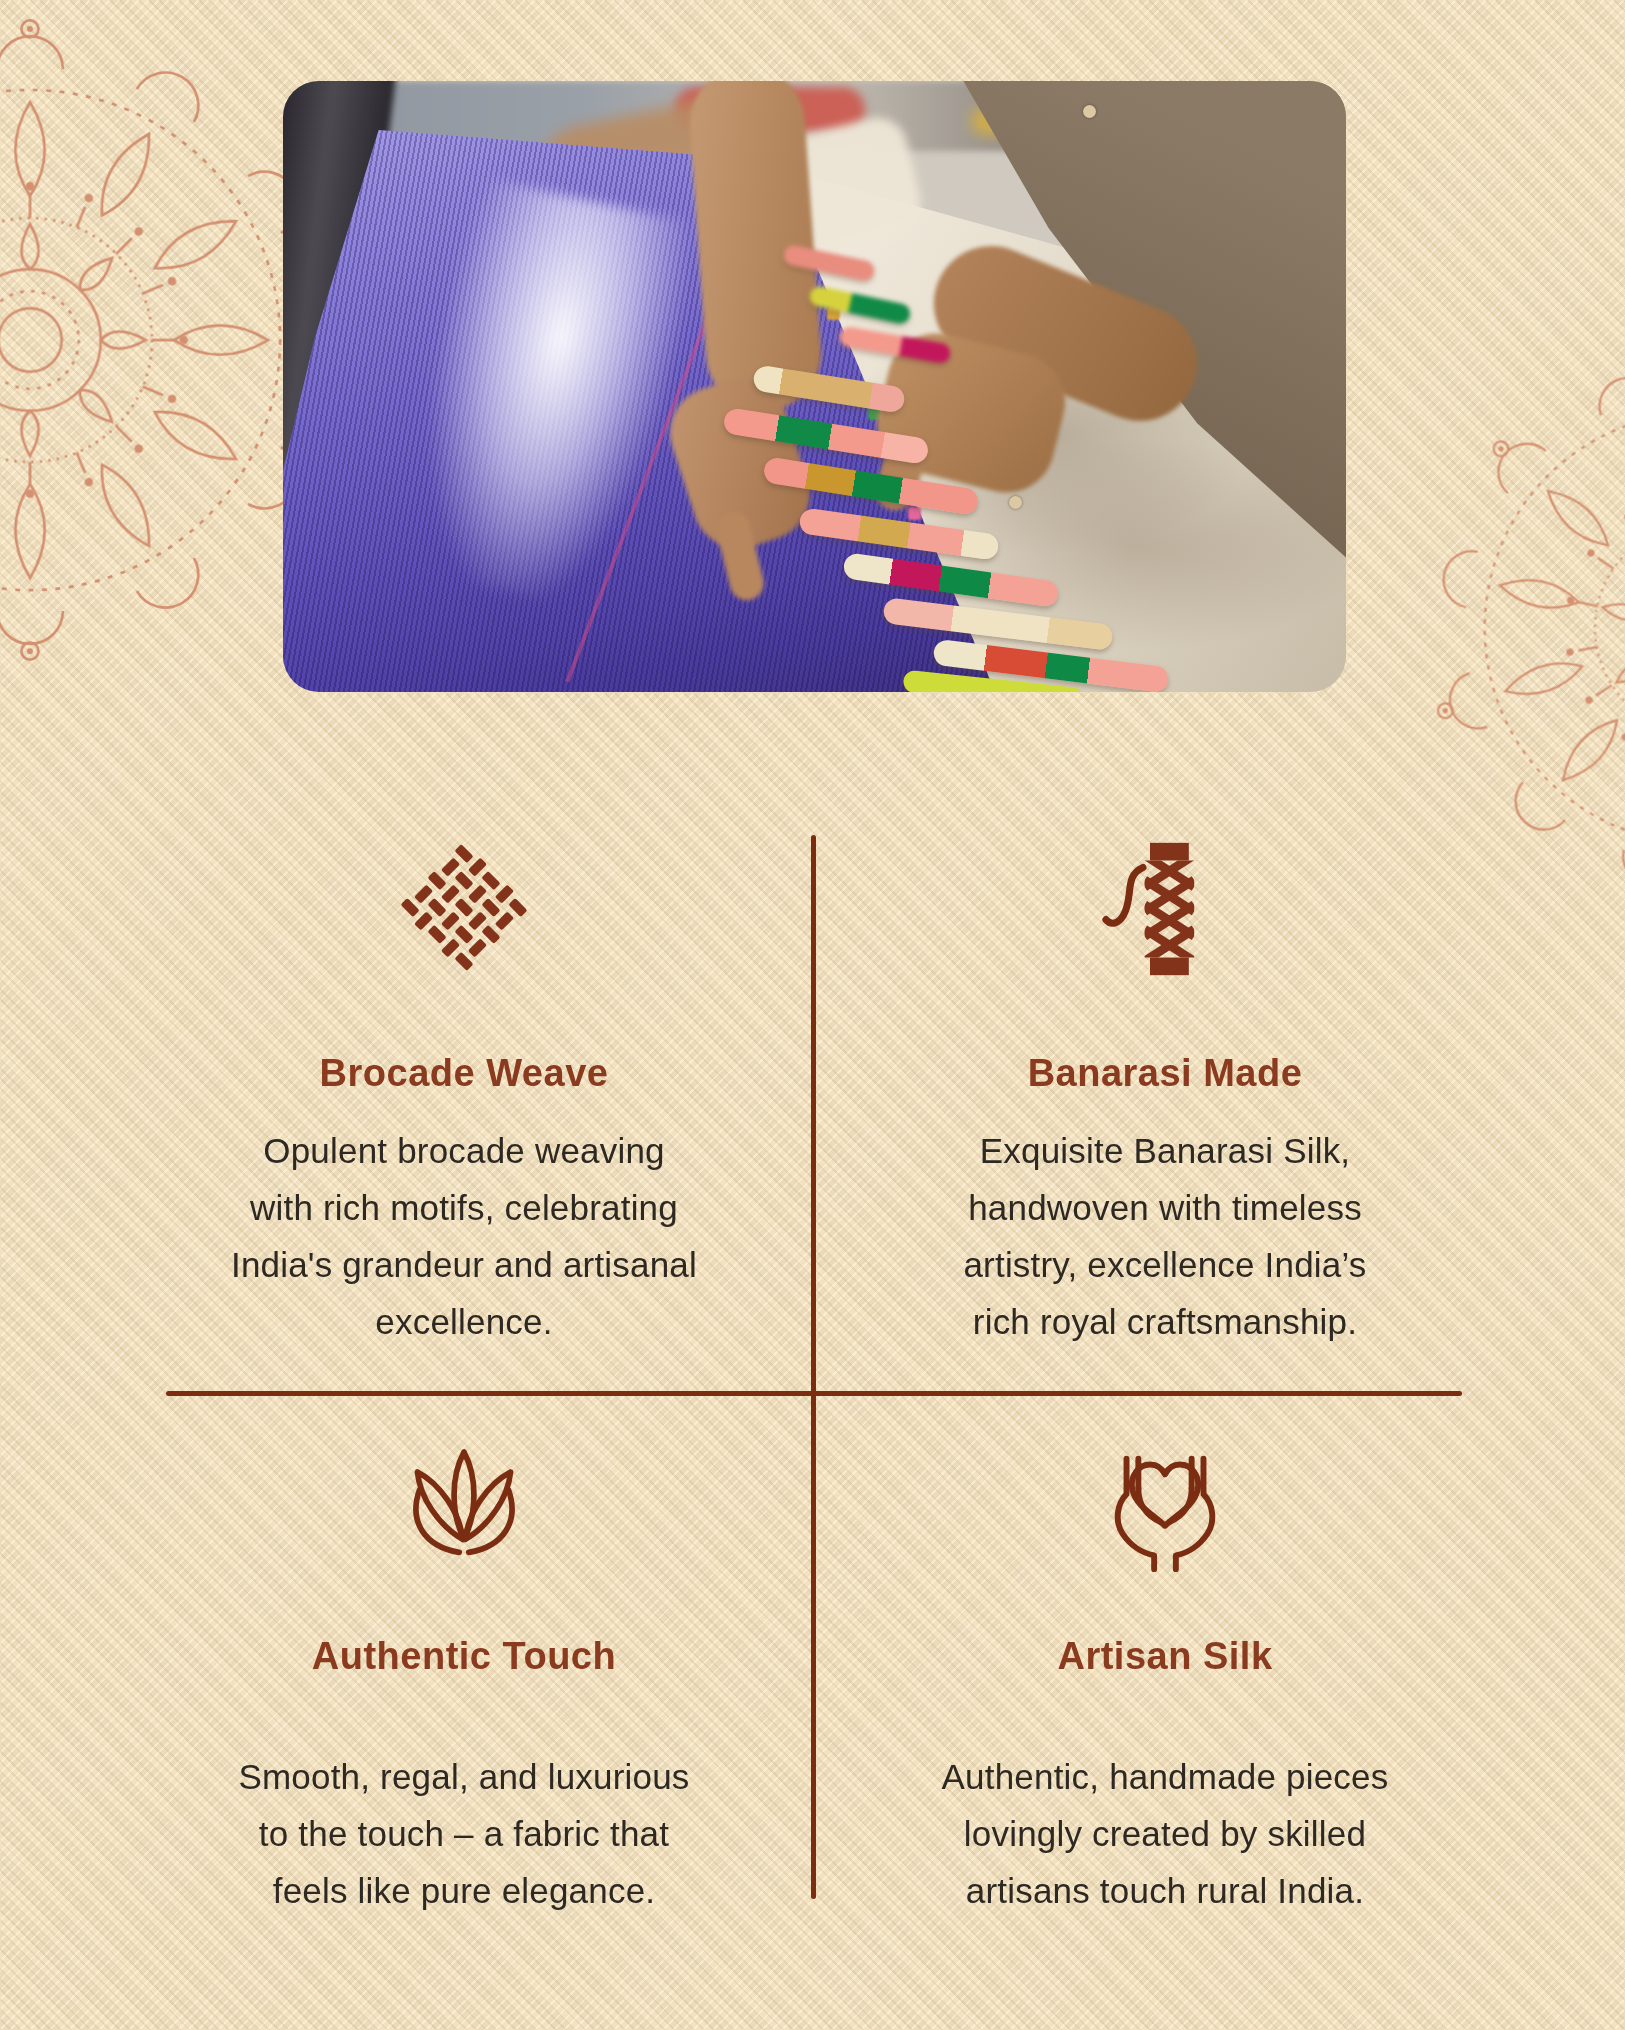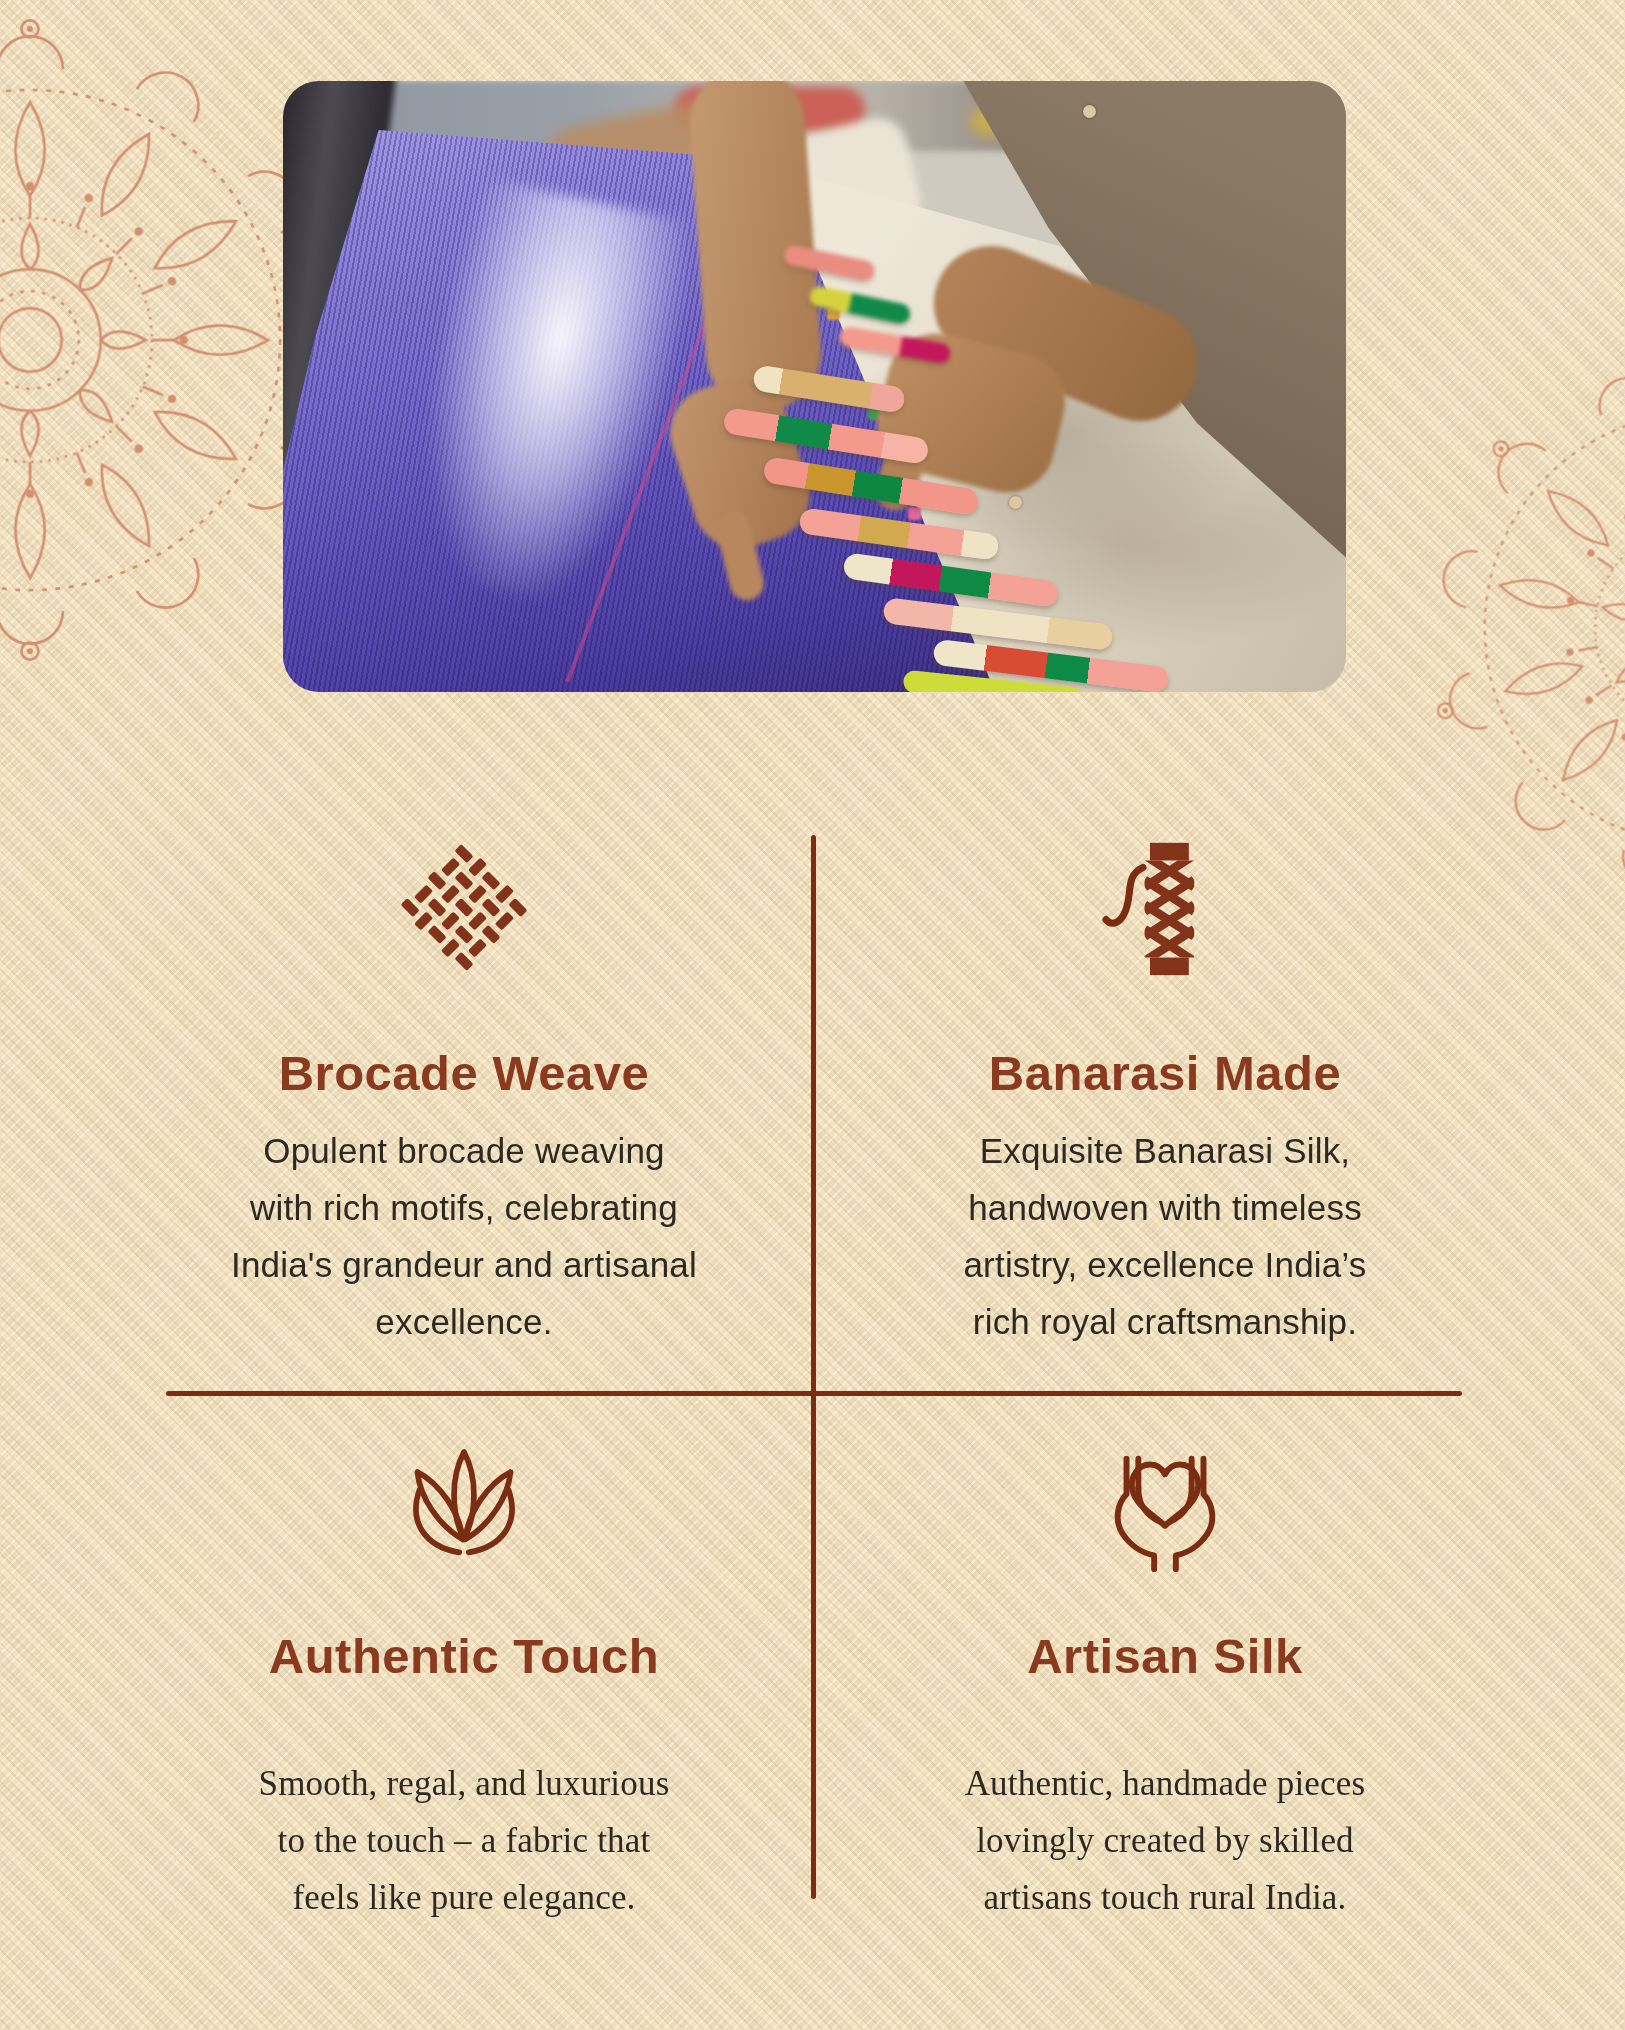--- a/index.html
+++ b/index.html
@@ -64,27 +64,27 @@
   .bobbin{height:26px;border-radius:13px;box-shadow:0 3px 5px rgba(90,70,50,.35);}
   .bobbin.small{height:20px;filter:blur(2px);}
   
   .divider{position:absolute;background:#7b2d12;border-radius:3px;}
   .divider.v{left:811px;top:835px;width:5px;height:1064px;}
   .divider.h{left:166px;top:1391px;width:1296px;height:5px;}
   
   .feature{position:absolute;width:660px;text-align:center;}
   .feature .icon{position:absolute;left:50%;transform:translateX(-50%);top:0;line-height:0;}
   .feature-title{position:absolute;left:0;width:100%;margin:0;
-    font-size:49px;font-weight:700;color:#8a3a1e;letter-spacing:.5px;line-height:54px;text-align:center;}
+    font-size:38px;font-weight:700;color:#8a3a1e;letter-spacing:.5px;line-height:54px;text-align:center;}
   .feature-desc{position:absolute;left:0;width:100%;margin:0;white-space:pre-line;
     font-size:35px;color:#2e2823;line-height:57px;letter-spacing:.2px;}
   .row1 .feature-title{top:206px;}
   .row1 .feature-desc{top:282px;}
   .row2 .feature-title{top:194px;}
-  .row2 .feature-desc{top:320px;font-family:Liberation Serif, serif;}
+  .row2 .feature-desc{top:313px;}
   .q1{left:134px;top:840px;}
   .q2{left:835px;top:840px;}
   .q3{left:134px;top:1435px;}
   .q4{left:835px;top:1435px;}
 </style>
 </head>
 <body>
 
 <div class="canvas">
 

